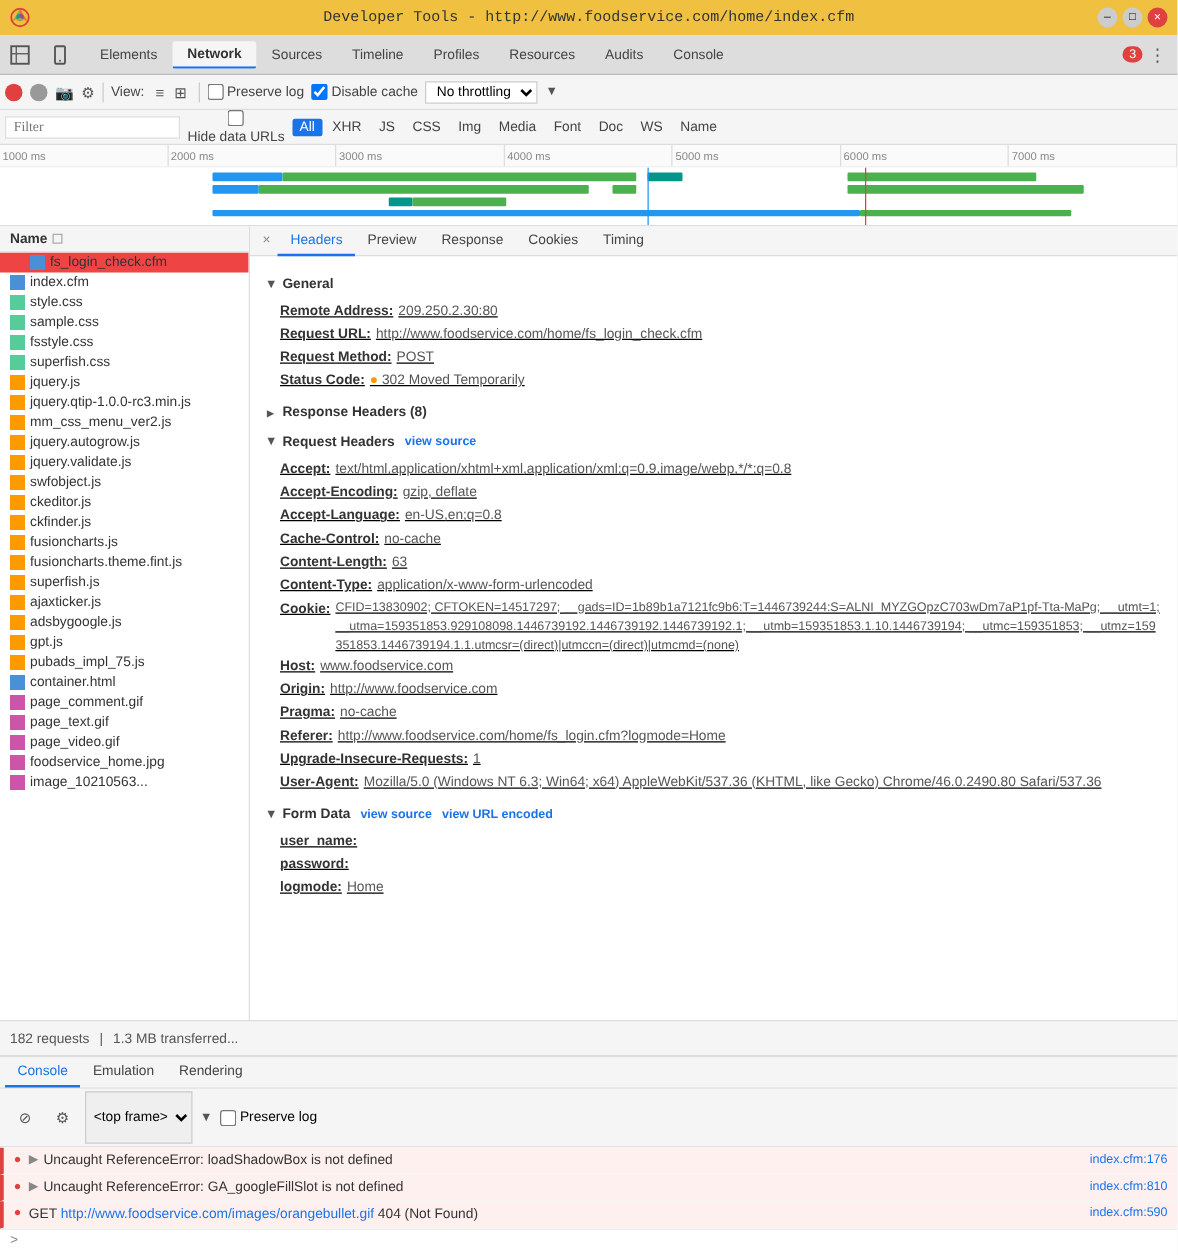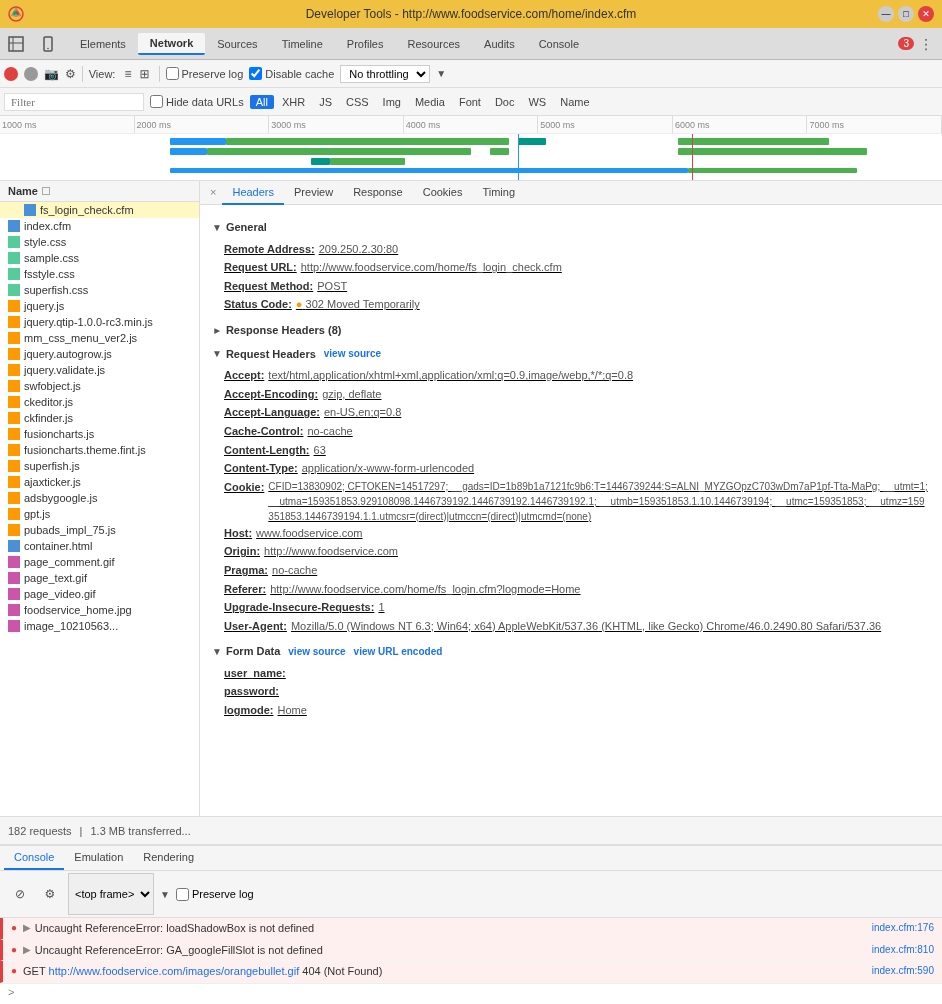--- a/index.html
+++ b/index.html
@@ -7,20 +7,21 @@
 
     
     .title-bar {
       background: #f0c040;
       height: 28px;
       display: flex;
       align-items: center;
       justify-content: center;
       position: relative;
       padding: 0 8px;
+      font-family: Liberation Mono, monospace;
     }
     .title-bar .title {
       font-size: 12px;
       color: #333;
     }
     .title-bar .window-controls {
       position: absolute;
       right: 8px;
       display: flex;
       gap: 4px;
@@ -136,21 +137,21 @@
     .filter-bar {
       background: #f5f5f5;
       height: 28px;
       display: flex;
       align-items: center;
       padding: 0 4px;
       border-bottom: 1px solid #ddd;
       gap: 6px;
     }
     .filter-bar input[type=checkbox] { margin: 0; }
-    .filter-bar label { font-size: 11px; color: #444; display: flex; align-items: center; gap: 3px; }
+    .filter-bar label { font-size: 11px; color: #444; display: flex; align-items: center; gap: 3px; flex-direction: column; }
     .filter-input {
       border: 1px solid #ddd;
       padding: 2px 6px;
       font-size: 11px;
       width: 140px;
       background: white;
       font-family: Liberation Serif, serif;
     }
     .filter-type-btns { display: flex; gap: 2px; }
     .filter-type-btn {
@@ -229,21 +230,21 @@
       display: flex;
       align-items: center;
       padding: 2px 8px;
       cursor: pointer;
       font-size: 11px;
       color: #333;
       white-space: nowrap;
       overflow: hidden;
       text-overflow: ellipsis;
     }
-    .file-item.selected { background: #fef9c3; padding-left: 24px; }
+    .file-item.selected { background: #ef4444; padding-left: 24px; }
     .file-icon {
       width: 12px;
       height: 12px;
       margin-right: 4px;
       flex-shrink: 0;
       background: #888;
       font-size: 8px;
       color: white;
       display: flex;
       align-items: center;

